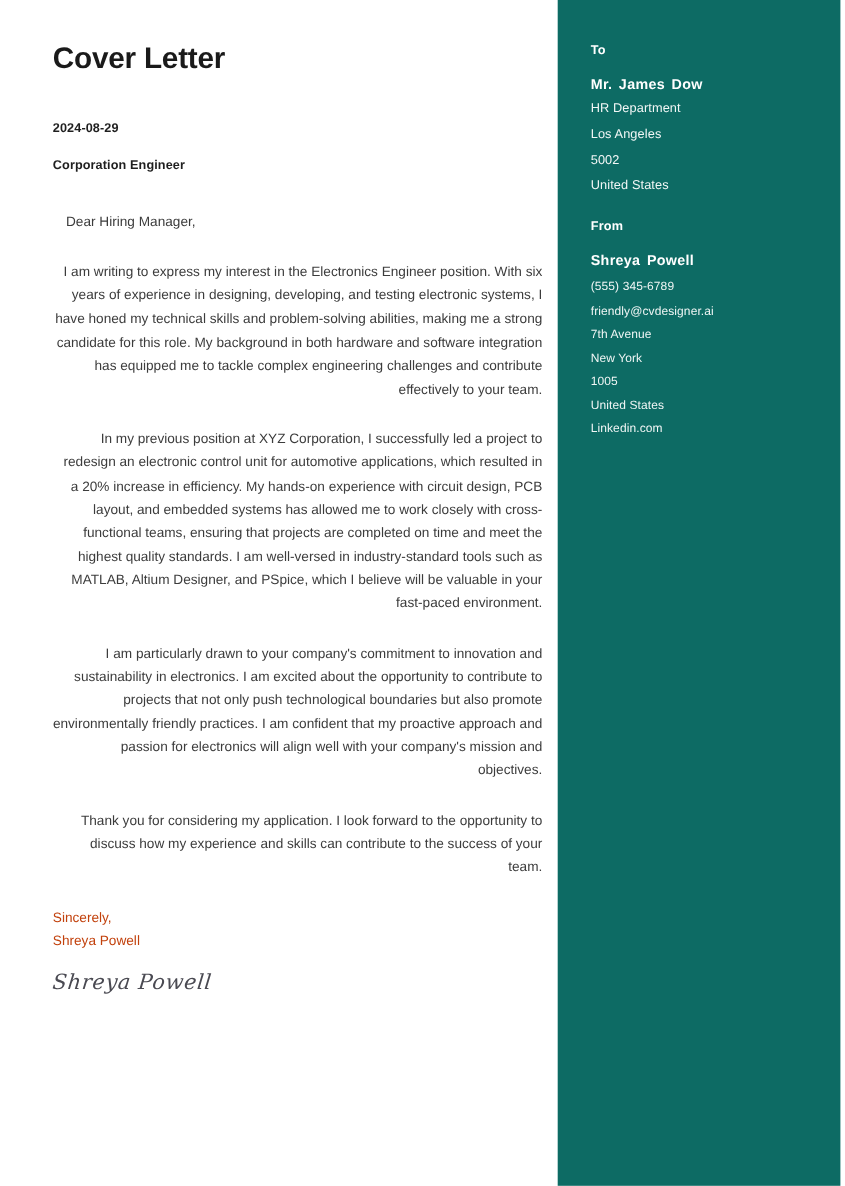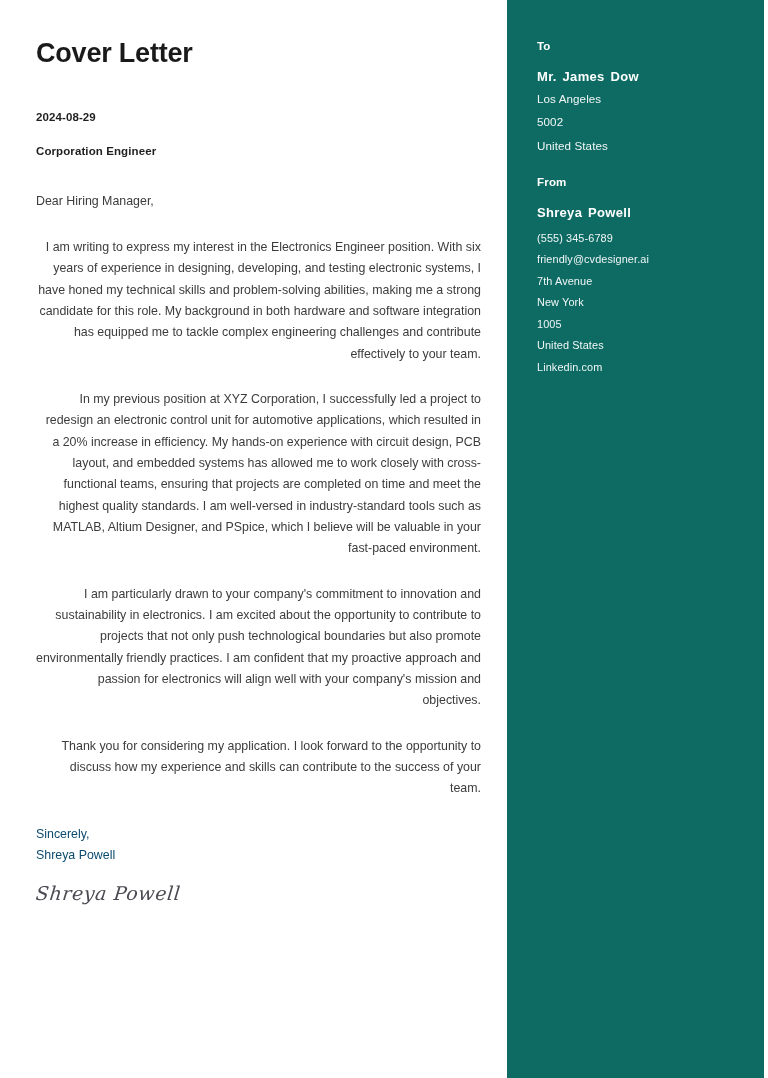--- a/index.html
+++ b/index.html
@@ -17,21 +17,21 @@
   .page {
     position: relative;
     width: 768px;
     height: 1078px;
     background: #ffffff;
   }
 
   
   .letter {
     position: absolute;
-    left: 0;
+    left: 12px;
     top: 0;
     width: 511px;
     height: 1026px;
     padding: 0;
     box-sizing: border-box;
   }
   .letter-inner {
     padding: 38px 30px 0 36px;
   }
   .doc-title {
@@ -48,34 +48,34 @@
     color: #1f1f1f;
     margin: 0 0 22px 0;
     letter-spacing: 0.1px;
   }
   .meta-line.job {
     margin-bottom: 34px;
   }
   .salutation {
     font-size: 12.4px;
     color: #3c3c3c;
-    margin: 0 0 26px 0;
+    margin: 0 0 26px 12px;
     line-height: 1.62;
   }
   .para {
     font-size: 12.4px;
     color: #3c3c3c;
     line-height: 1.72;
     margin: 0 0 24px 0;
     max-width: 446px;
     text-align: right;
   }
   .closing {
     font-size: 12.4px;
-    color: #0c4a6e;
+    color: #c2410c;
     line-height: 1.72;
     margin: 18px 0 0 0;
   }
   .closing div { margin: 0; }
   .signature {
     margin-top: 16px;
     font-family: "DejaVu Serif", serif;
     font-style: italic;
     font-size: 19px;
     color: #4a4a52;
@@ -164,20 +164,21 @@
       <div class="signature">Shreya Powell</div>
 
     </div>
   </div>
 
   <aside class="sidebar">
 
     <div class="block-to">
       <div class="side-heading">To</div>
       <div class="side-name">Mr. James Dow</div>
+      <div class="side-line">HR Department</div>
       <div class="side-line">Los Angeles</div>
       <div class="side-line">5002</div>
       <div class="side-line">United States</div>
     </div>
 
     <div class="block-from">
       <div class="side-heading">From</div>
       <div class="from-line bold-name">Shreya Powell</div>
       <div class="from-line">(555) 345-6789</div>
       <div class="from-line">friendly@cvdesigner.ai</div>

